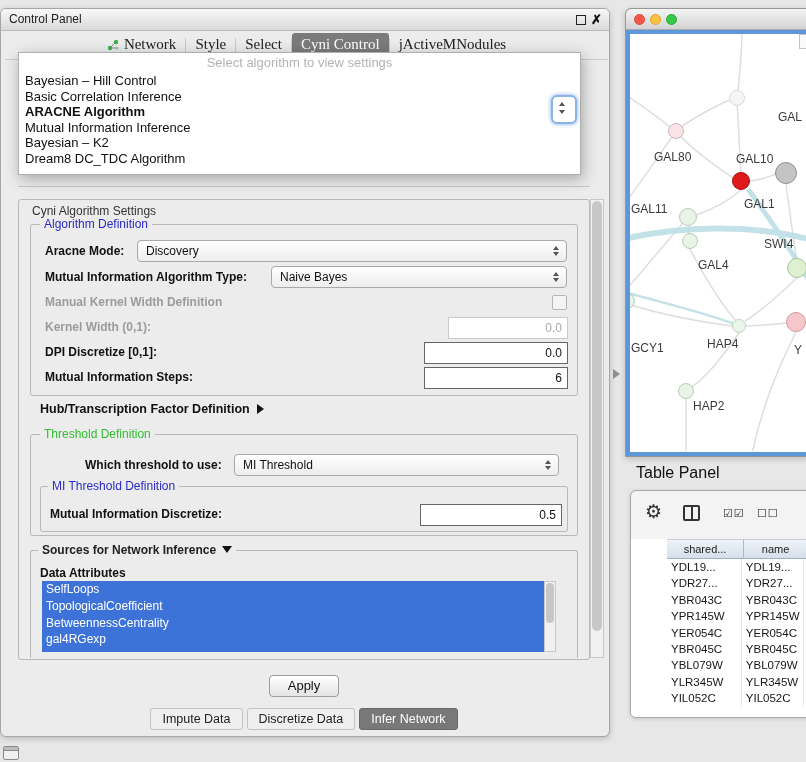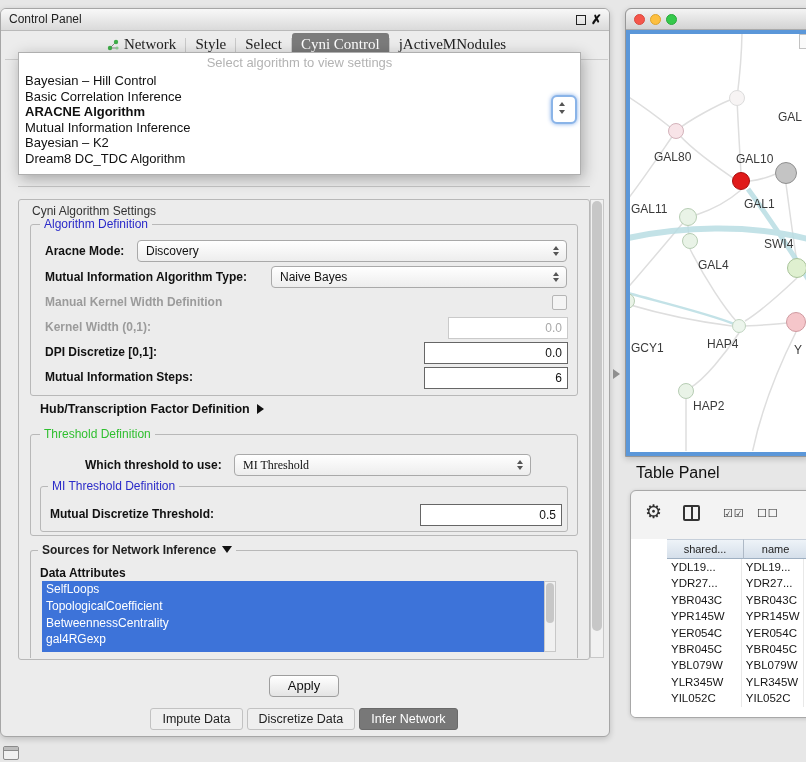--- a/index.html
+++ b/index.html
@@ -187,31 +187,31 @@
 <input class="tfield focus" style="left: 424px; top: 367px; width: 132px;" value="6">
 
 <div class="flabel" style="left:40px;top:398px;font-size:12.5px;">
   <span>Hub/Transcription Factor Definition</span><span class="tri-right"></span>
 </div>
 
 <div class="groupbox" style="left:30px;top:434px;width:546px;height:100px;"></div>
 <div class="group-title" style="left:40px;top:428px;color:#2fbf2f;text-align:right;">Threshold Definition</div>
 
 <div class="flabel" style="left:85px;top:454px;">Which threshold to use:</div>
-<div class="combo" style="left:234px;top:454px;width:297px;font-family:Liberation Serif, serif;">
+<div class="combo" style="left:234px;top:454px;width:325px;">
   <span>MI Threshold</span>
   <span class="stepper">
       <span class="arr-up"></span>
       <span class="arr-dn"></span>
     </span>
 </div>
 
 <div class="groupbox" style="left:40px;top:486px;width:526px;height:44px;"></div>
 <div class="group-title" style="left:48px;top:480px;color:#2a2ac9;">MI Threshold Definition</div>
-<div class="flabel" style="left:50px;top:503px;">Mutual Discretize Threshold:</div>
+<div class="flabel" style="left:50px;top:503px;">Mutual Information Discretize:</div>
 <input class="tfield focus" style="left: 420px; top: 504px; width: 130px;" value="0.5">
 
 <div class="groupbox" style="left:30px;top:550px;width:546px;height:107px;border-bottom:none;border-radius:3px 3px 0 0;"></div>
 <div class="group-title" style="left:38px;top:544px;color:#222;font-weight:bold;">
   <span>Sources for Network Inference</span><span class="tri-down"></span>
 </div>
 <div class="flabel" style="left:40px;top:562px;">Data Attributes</div>
 
 <div class="attr-list">
   <div class="attr-item">SelfLoops</div>

